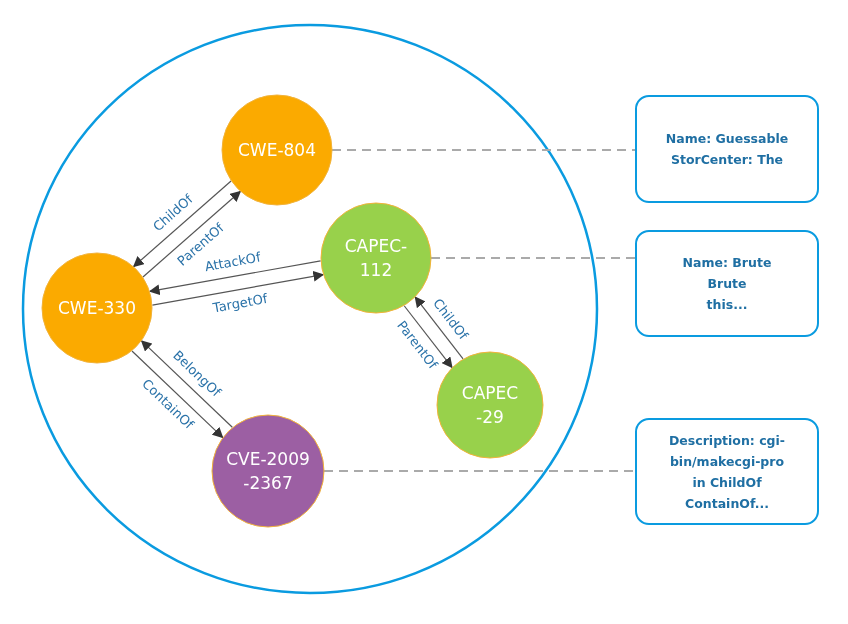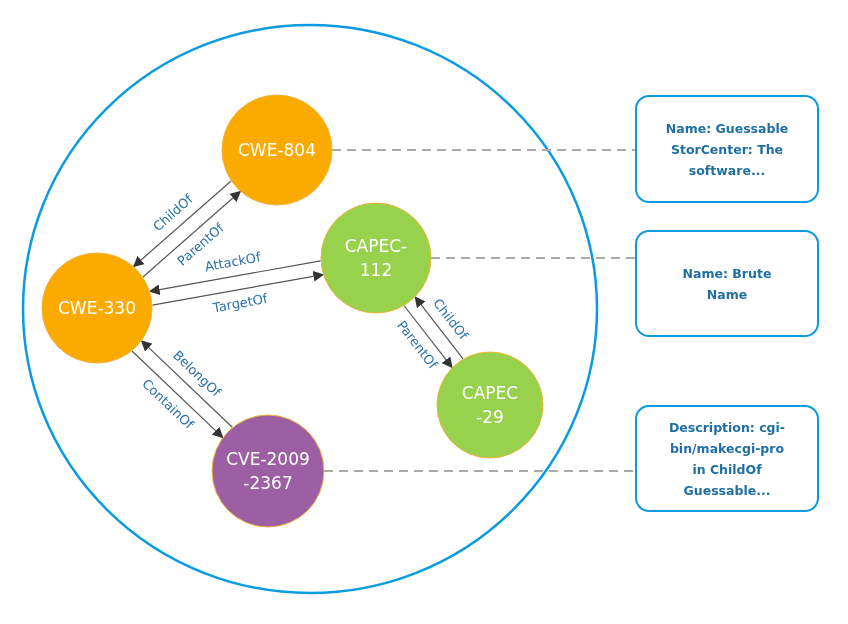--- a/index.html
+++ b/index.html
@@ -72,29 +72,29 @@
         <text x="268" y="465" class="node-label">CVE-2009</text>
         <text x="268" y="489" class="node-label">-2367</text>
       </g>
     </g>
 </svg>
 
 <div class="info-box" style="top:95px;height:108px;">
   <div class="info-text">
     <span>Name: Guessable</span>
     <span>StorCenter: The</span>
-    <span>software...</span>
   </div>
 </div>
 <div class="info-box" style="top:230px;height:107px;">
   <div class="info-text">
     <span>Name: Brute</span>
-    <span>Name</span>
+    <span>Brute</span>
+    <span>this...</span>
   </div>
 </div>
-<div class="info-box" style="top:405px;height:107px;">
+<div class="info-box" style="top:418px;height:107px;">
   <div class="info-text">
     <span>Description: cgi-</span>
     <span>bin/makecgi-pro</span>
     <span>in ChildOf</span>
-    <span>Guessable...</span>
+    <span>ContainOf...</span>
   </div>
 </div>
 
 </body></html>

